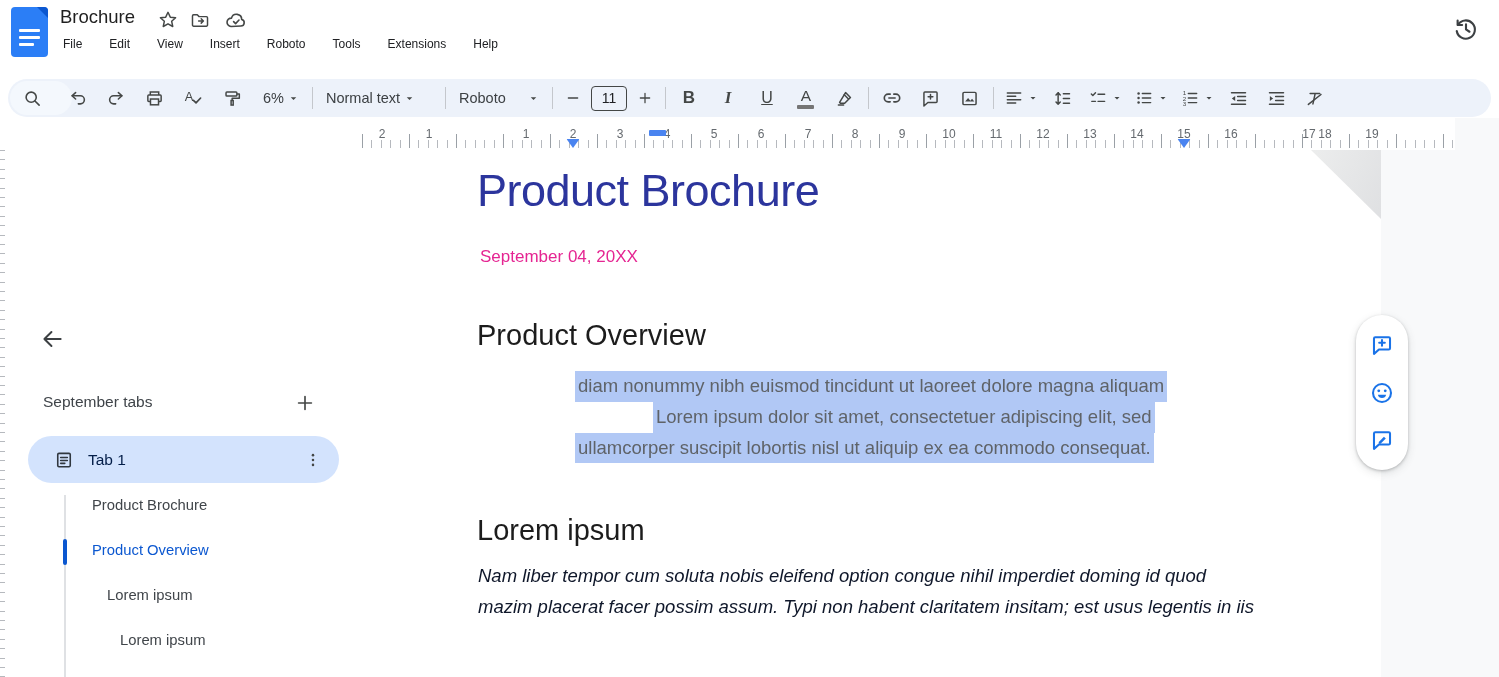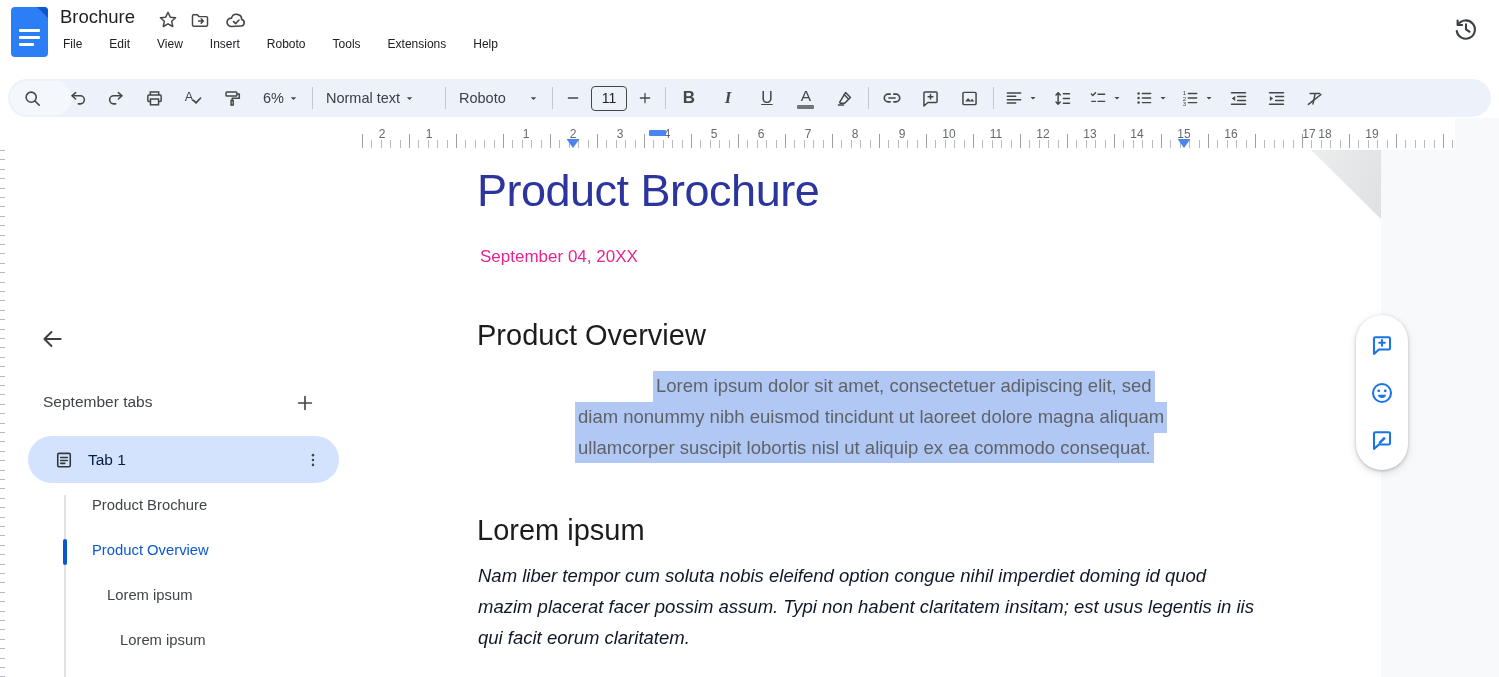--- a/index.html
+++ b/index.html
@@ -409,37 +409,36 @@
 
   <div class="abs canvas-gray"></div>
   <div class="abs page"></div>
   <div class="abs fold"></div>
 
   <h1 class="abs doc-h1" style="margin:0;font-weight:400;">Product Brochure</h1>
   <div class="abs doc-date">September 04, 20XX</div>
   <h2 class="abs doc-h2" style="margin:0;font-weight:400;">Product Overview</h2>
 
   <div class="abs selpar">
+    <div class="sline">
+        <span class="hl">diam nonummy nibh euismod tincidunt ut laoreet dolore magna aliquam</span>
+      </div>
     <div class="sline first">
         <span class="hl">Lorem ipsum dolor sit amet, consectetuer adipiscing elit, sed</span>
       </div>
     <div class="sline">
-        <span class="hl">diam nonummy nibh euismod tincidunt ut laoreet dolore magna aliquam</span>
-      </div>
-    <div class="sline">
         <span class="hl">ullamcorper suscipit lobortis nisl ut aliquip ex ea commodo consequat.</span>
       </div>
   </div>
 
   <h3 class="abs doc-h3" style="margin:0;font-weight:400;">Lorem ipsum</h3>
 
   <div class="abs bodypar">
     <div>Nam liber tempor cum soluta nobis eleifend option congue nihil imperdiet doming id quod</div>
     <div>mazim placerat facer possim assum. Typi non habent claritatem insitam; est usus legentis in iis</div>
-    <div>qui facit eorum claritatem.</div>
   </div>
 
   <div class="abs rail">
     <button>
       <svg width="26" height="26" viewBox="0 0 24 24">
         <path d="M4.6 6a1.2 1.2 0 0 1 1.2-1.2h12.4A1.2 1.2 0 0 1 19.4 6v9a1.2 1.2 0 0 1-1.2 1.2H9.2l-4.6 4z" fill="none" stroke="#1a73e8" stroke-width="1.9" stroke-linejoin="round"></path>
         <path d="M12 7.4v5.2M9.4 10h5.2" stroke="#1a73e8" stroke-width="1.9" stroke-linecap="round"></path>
       </svg>
     </button>
     <button>

